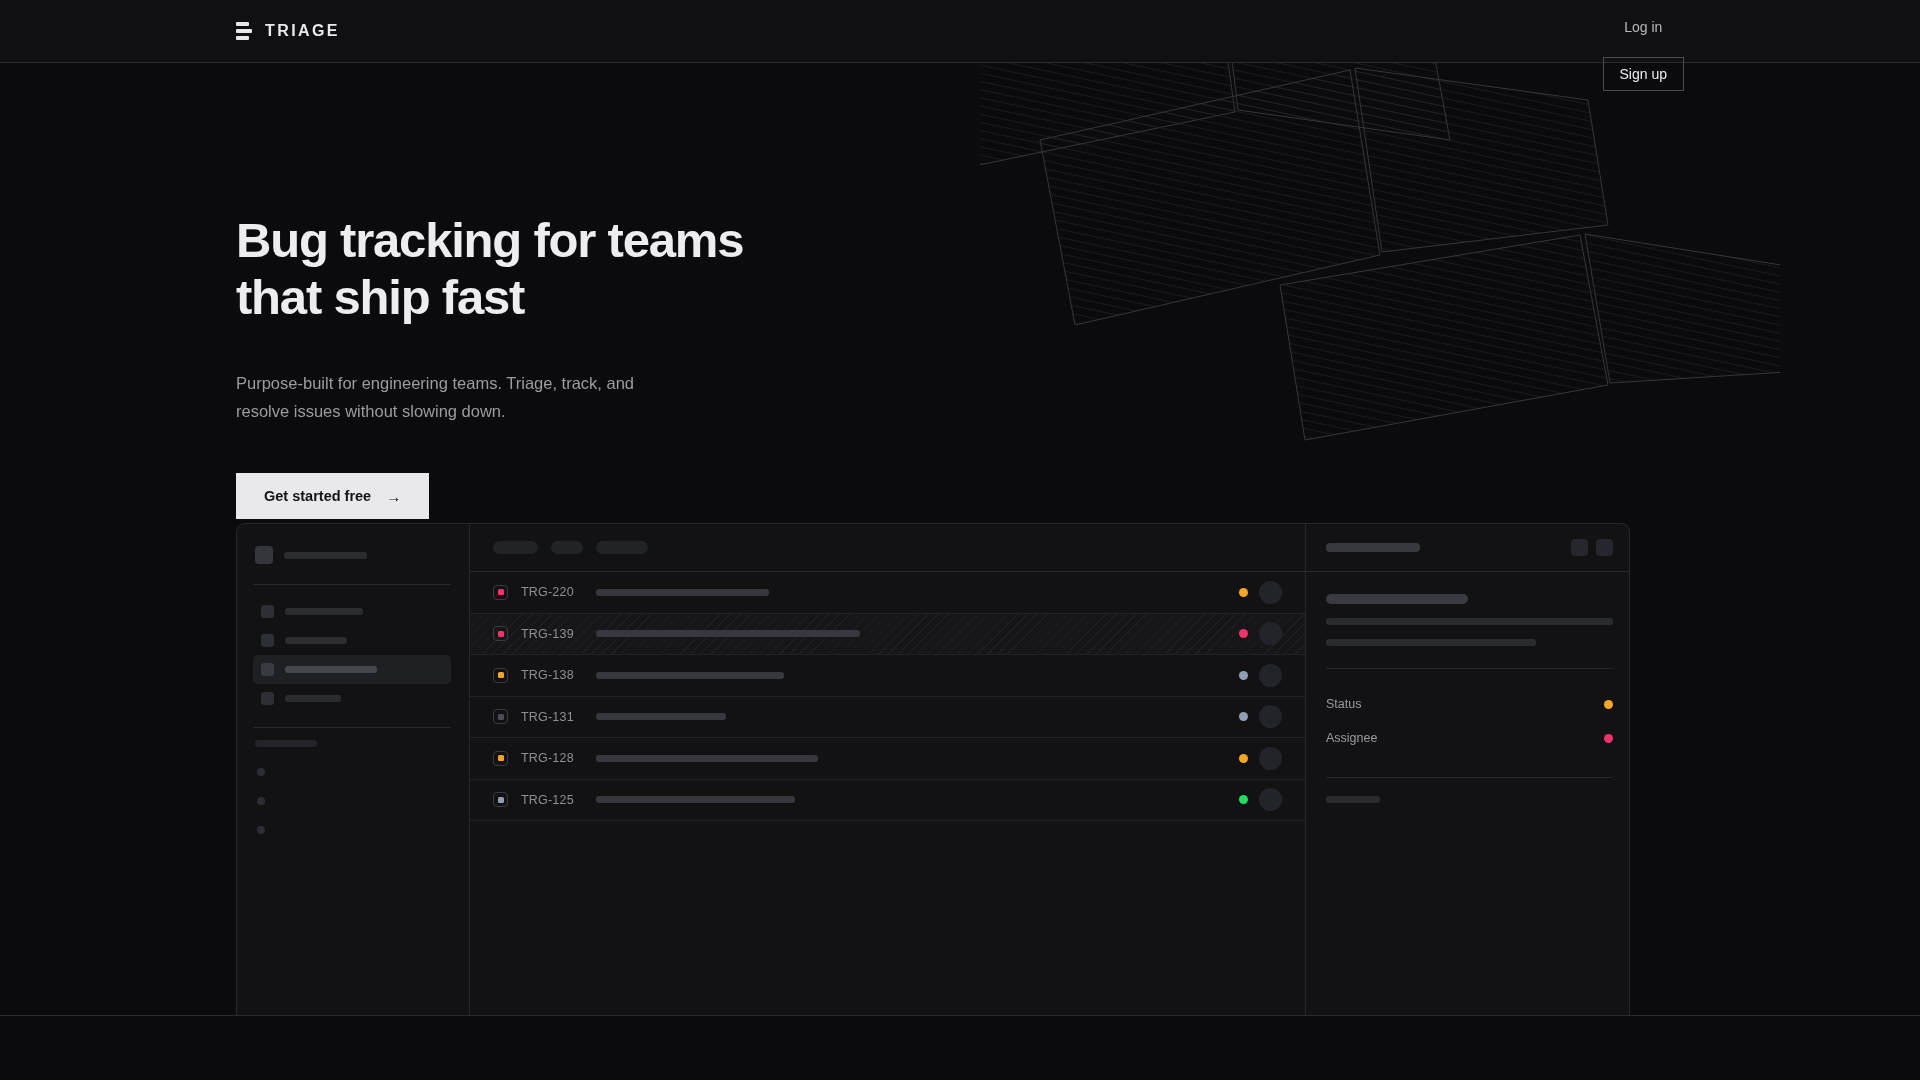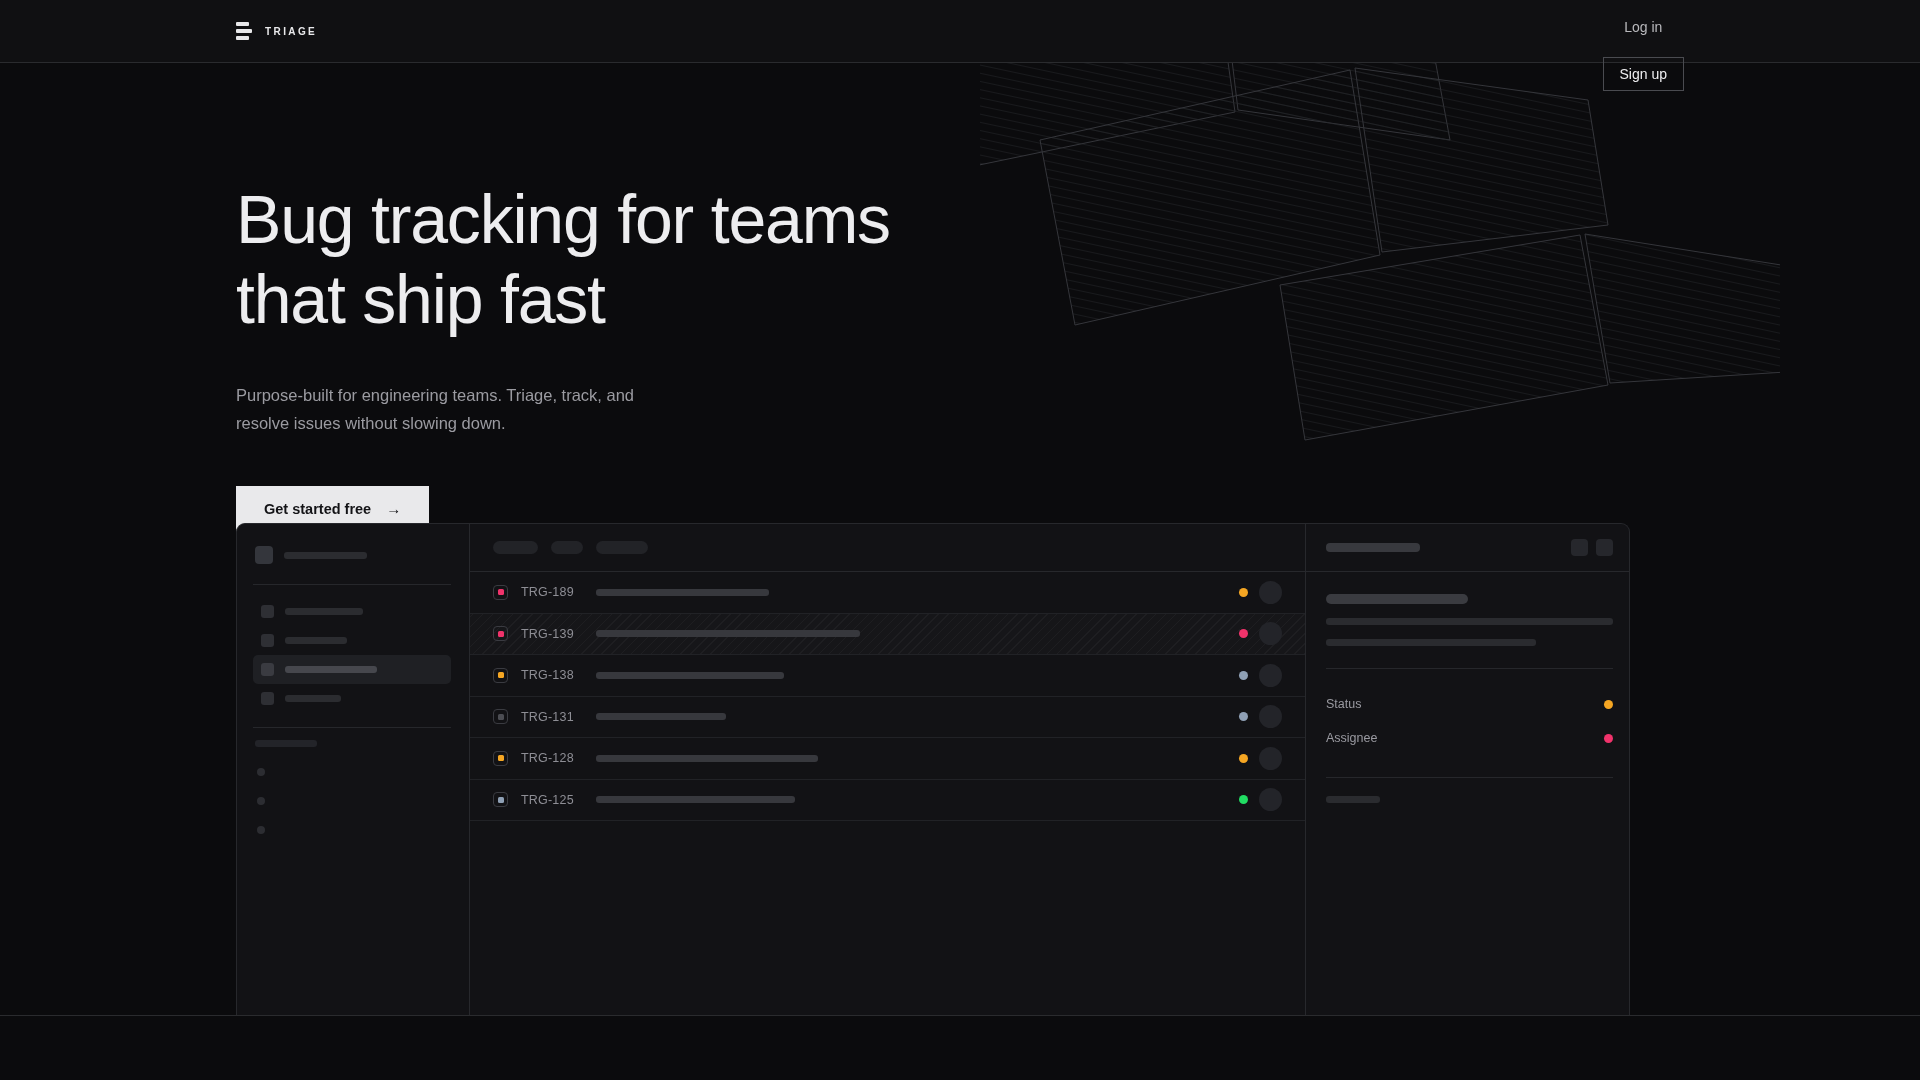--- a/index.html
+++ b/index.html
@@ -51,21 +51,21 @@
     display: block;
     height: 4px;
     background: #e8e8ea;
     border-radius: 1px;
   }
   .brand-mark i:nth-child(1) { width: 13px; margin-left: 0; }
   .brand-mark i:nth-child(2) { width: 16px; margin-left: 0; }
   .brand-mark i:nth-child(3) { width: 13px; margin-left: 0; }
   .brand-name {
     color: #e9e9eb;
-    font-size: 10px;
+    font-size: 16px;
     font-weight: bold;
     letter-spacing: 2.4px;
   }
 
   .nav-right {
     display: flex;
     align-items: center;
     gap: 22px;
     flex-direction: column;
   }
@@ -101,25 +101,25 @@
   }
 
   
   .hero {
     position: relative;
     z-index: 10;
     padding: 63px 0 0 236px;
   }
   .hero-title {
     color: #ededef;
-    font-size: 68px;
-    font-weight: normal;
+    font-size: 49px;
+    font-weight: bold;
     line-height: 1.17;
     letter-spacing: -1.2px;
-    margin-top: 54px;
+    margin-top: 86px;
     max-width: 700px;
   }
   .hero-sub {
     color: #9b9ba1;
     font-size: 16.5px;
     line-height: 1.72;
     margin-top: 42px;
     max-width: 470px;
   }
   .btn-cta {
@@ -360,21 +360,21 @@
       <div class="lst-toolbar" id="lst-chips">
           <span class="chip" style="width: 45px;"></span>
           <span class="chip" style="width: 32px;"></span>
           <span class="chip" style="width: 52px;"></span>
         </div>
       <div class="lst-rows" id="lst-rows">
           <div class="row">
             <span class="prio">
               <i style="background:#f0336b"></i>
             </span>
-            <span class="row-id">TRG-189</span>
+            <span class="row-id">TRG-220</span>
             <span class="row-title" style="width:173px"></span>
             <span class="row-right">
               <span class="status-dot" style="background:#f5a623"></span>
               <span class="avatar-sm"></span>
             </span>
           </div>
           <div class="row hatched">
             <span class="prio">
               <i style="background:#f0336b"></i>
             </span>

